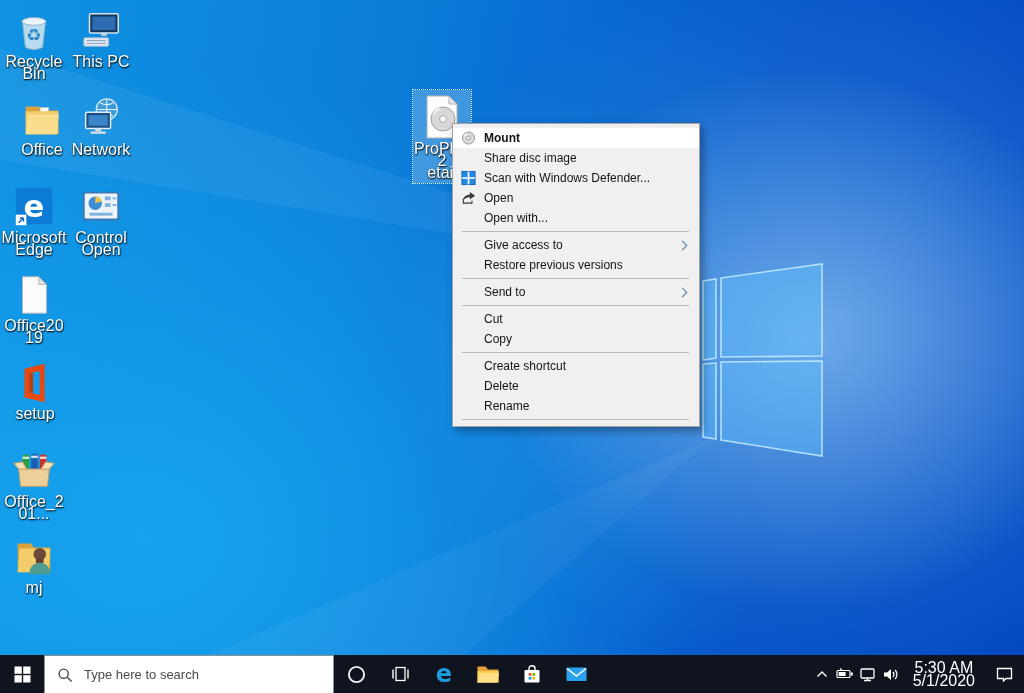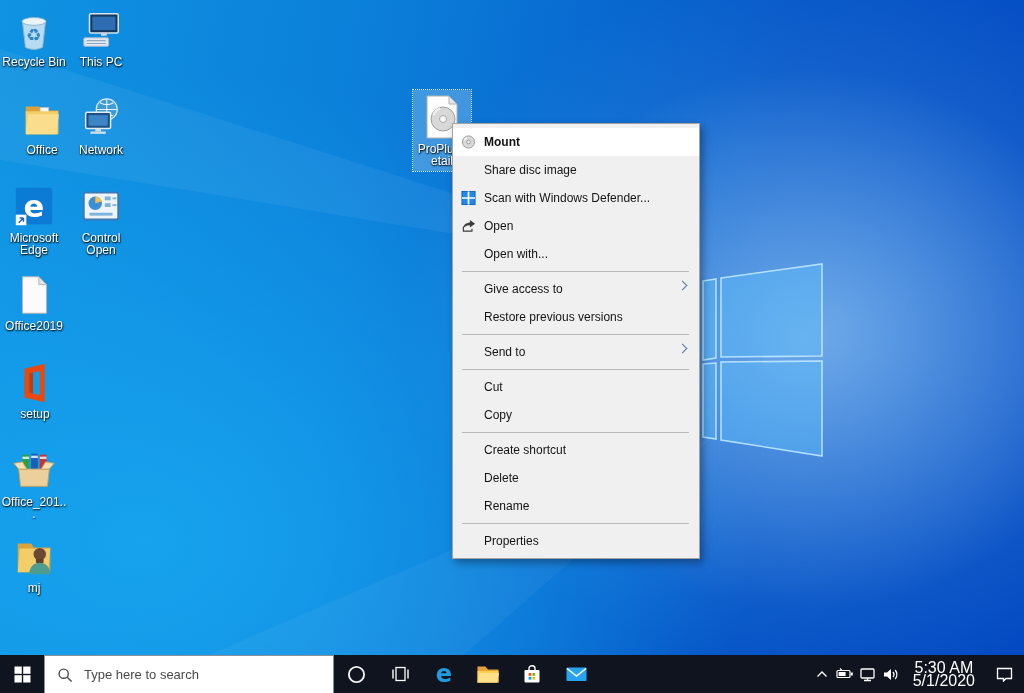--- a/index.html
+++ b/index.html
@@ -6,31 +6,31 @@
     font-family:"Liberation Sans","DejaVu Sans",sans-serif;-webkit-font-smoothing:antialiased;}
   .desktop{position:absolute;inset:0;width:1024px;height:693px;
     background:
       radial-gradient(760px 620px at 82% 46%, rgba(140,210,255,0.30) 0%, rgba(140,210,255,0) 58%),
       radial-gradient(980px 760px at 14% 78%, #17a3ee 0%, rgba(23,163,238,0) 62%),
       linear-gradient(100deg,#0f93e2 0%,#0b7ed9 34%,#0656c8 70%,#0349c2 100%);}
   .wallpaper{position:absolute;left:0;top:0;width:1024px;height:693px;pointer-events:none;}
   
   .icon-cell{position:absolute;width:66px;text-align:center;cursor:default;}
   .icon-img{height:48px;display:flex;align-items:flex-end;justify-content:center;}
-  .icon-label{margin-top:2px;color:#fff;font-size:12px;line-height:12px;
+  .icon-label{margin-top:2px;color:#fff;font-size:16px;line-height:12px;
     text-shadow:0 1px 2px rgba(0,0,0,.85),1px 1px 1px rgba(0,0,0,.55);word-wrap:break-word;}
   .file-cell{position:absolute;left:413px;top:90px;width:58px;padding:2px 0 4px;
     background:rgba(112,178,232,.55);outline:1px dotted rgba(235,248,255,.95);
     text-align:center;z-index:5;}
   .file-cell .icon-label{margin-top:3px;}
   
   .context-menu{position:absolute;left:452px;top:123px;width:248px;z-index:10;
     background:#f0f0f0;border:1px solid #a3a3a3;box-shadow:3px 4px 8px rgba(0,0,0,.35);
     padding:4px 0 3px;font-size:12px;color:#141414;box-sizing:border-box;}
-  .menu-item{height:28px;display:flex;align-items:center;position:relative;cursor:default;}
+  .menu-item{height:20px;display:flex;align-items:center;position:relative;cursor:default;}
   .menu-item.highlight{background:#ffffff;}
   .menu-item.bold .mi-label{font-weight:700;}
   .mi-gutter{width:23px;display:flex;justify-content:flex-end;box-sizing:border-box;
     padding-right:0;align-items:center;flex:0 0 23px;}
   .mi-gutter svg{margin-left:8px;margin-right:0;display:block;}
   .mi-label{padding-left:8px;white-space:nowrap;}
   .submenu-arrow{position:absolute;right:13px;top:7px;width:6px;height:6px;
     border-top:1.4px solid #53789f;border-right:1.4px solid #53789f;transform:rotate(45deg);}
   .separator{height:1px;background:#b9b9b9;margin:3px 10px 3px 9px;}
   
@@ -274,24 +274,20 @@
       </div>
       <div class="menu-item">
         <span class="mi-gutter"></span>
         <span class="mi-label">Delete</span>
       </div>
       <div class="menu-item">
         <span class="mi-gutter"></span>
         <span class="mi-label">Rename</span>
       </div>
       <div class="separator"></div>
-      <div class="menu-item">
-        <span class="mi-gutter"></span>
-        <span class="mi-label">Properties</span>
-      </div>
     </div>
 </div>
 
 <div class="taskbar">
   <button class="tb-btn">
       <svg width="17" height="17" viewBox="0 0 17 17" fill="#ffffff">
         <rect x="0.5" y="0.5" width="7.3" height="7.3"></rect>
         <rect x="9.2" y="0.5" width="7.3" height="7.3"></rect>
         <rect x="0.5" y="9.2" width="7.3" height="7.3"></rect>
         <rect x="9.2" y="9.2" width="7.3" height="7.3"></rect>

